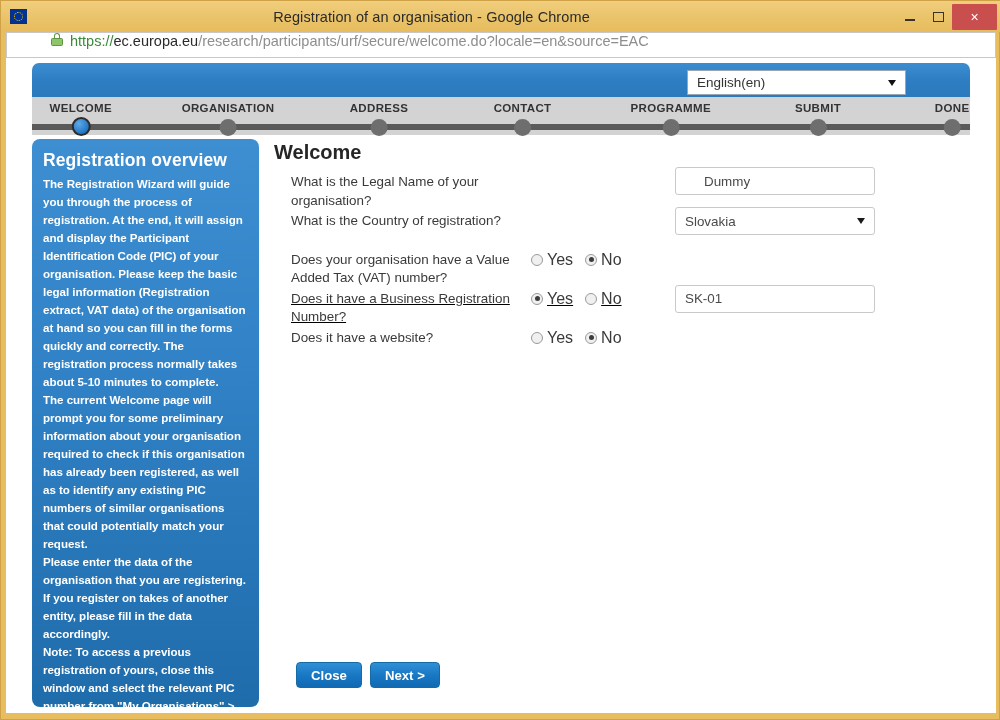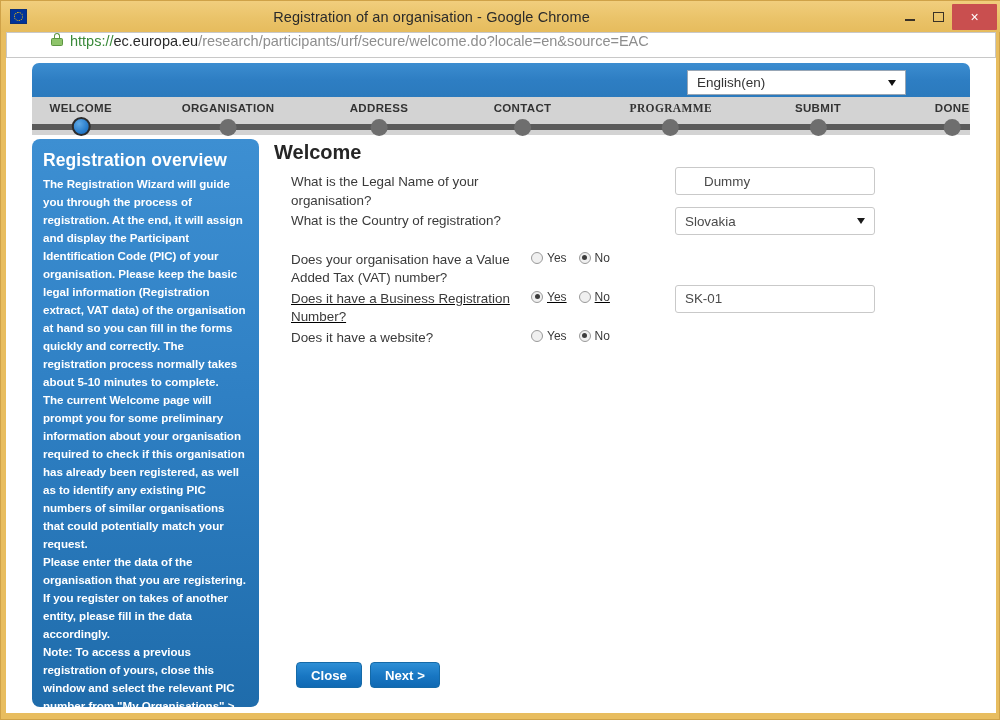--- a/index.html
+++ b/index.html
@@ -246,21 +246,21 @@
     margin-left: 21px;
     font-size: 13.4px;
     line-height: 18.5px;
     color: #3a3a3a;
   }
   .radiogrp {
     width: 120px;
     display: flex;
     align-items: center;
     gap: 4px;
-    font-size: 12px;
+    font-size: 16px;
     color: #3a3a3a;
   }
   .radio {
     width: 12px; height: 12px;
     border-radius: 50%;
     border: 1px solid #9a9a9a;
     background: #f0f0f0;
     position: relative;
     flex: 0 0 auto;
   }
@@ -370,21 +370,21 @@
             <div class="dot"></div>
           </div>
           <div class="step" style="left: 37%;">
             <div class="caption">ADDRESS</div>
             <div class="dot"></div>
           </div>
           <div class="step" style="left: 52.3%;">
             <div class="caption">CONTACT</div>
             <div class="dot"></div>
           </div>
-          <div class="step" style="left: 68.1%; font-family: Liberation Serif, serif;">
+          <div class="step" style="left: 68.1%;">
             <div class="caption">PROGRAMME</div>
             <div class="dot"></div>
           </div>
           <div class="step" style="left: 83.8%;">
             <div class="caption">SUBMIT</div>
             <div class="dot"></div>
           </div>
           <div class="step" style="left: 98.1%;">
             <div class="caption">DONE</div>
             <div class="dot"></div>

